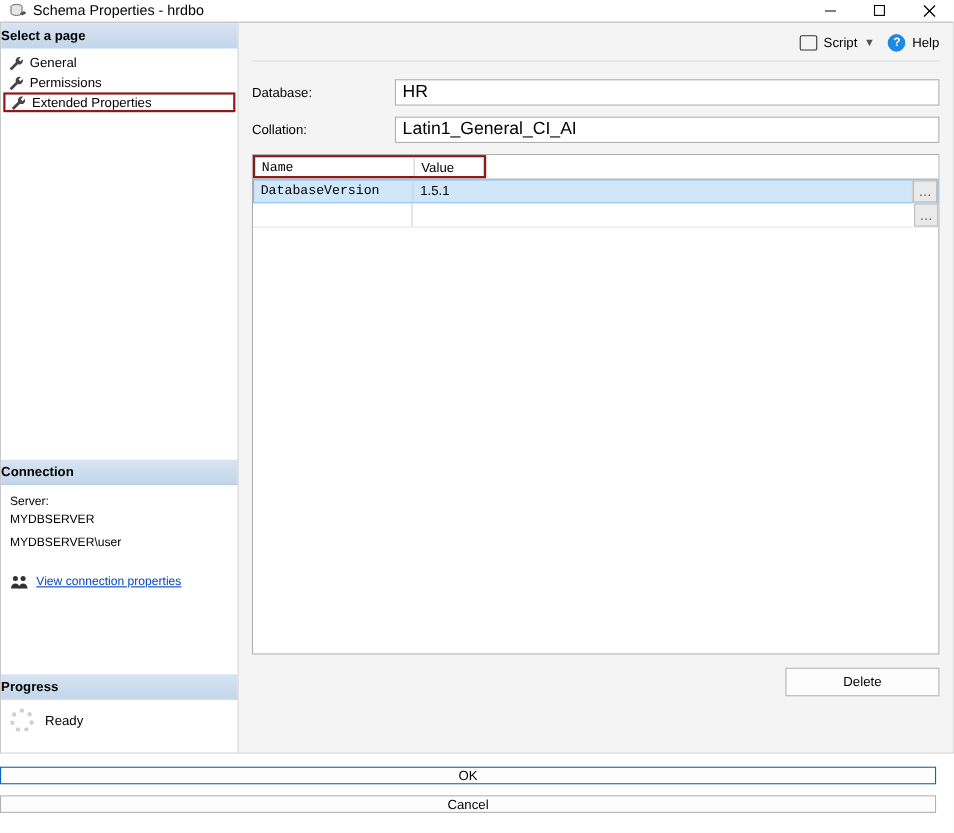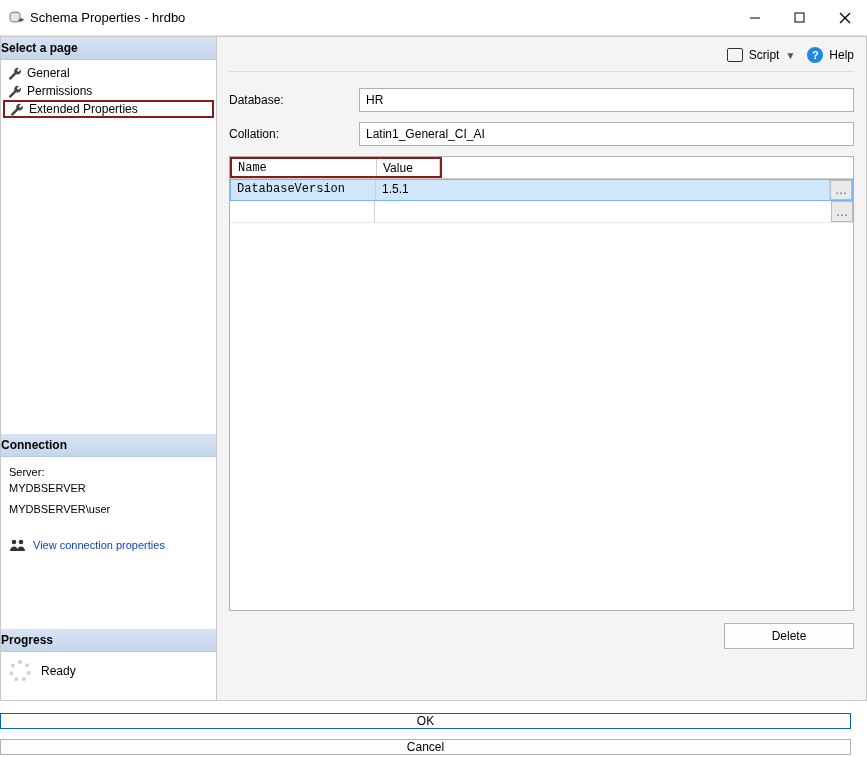--- a/index.html
+++ b/index.html
@@ -7,21 +7,21 @@
       font-family: "Segoe UI", Tahoma, sans-serif;
       font-size: 12px;
       background: #fff;
       width: 867px;
       height: 757px;
       overflow: hidden;
     }
     .titlebar {
       display: flex;
       align-items: center;
-      height: 36px;
+      height: 20px;
       padding: 0 0 0 8px;
       border-bottom: 1px solid #e6e6e6;
     }
     .titlebar .app-icon { width: 16px; height: 16px; margin-right: 6px; }
     .titlebar .title { font-size: 13px; color: #000; }
     .titlebar .win-controls { margin-left: auto; display: flex; }
     .titlebar .win-btn {
       width: 45px; height: 36px;
       display: flex; align-items: center; justify-content: center;
       font-size: 14px; color: #000; background: transparent;
@@ -60,21 +60,21 @@
     }
     .wrench-icon {
       width: 14px; height: 14px; flex-shrink: 0;
       display: inline-flex; align-items: center; justify-content: center;
     }
     .sidebar .spacer { flex: 1; }
     .connection-body { padding: 6px 8px; font-size: 11px; line-height: 1.4; }
     .conn-label { margin-top: 2px; }
     .conn-value { margin-bottom: 6px; }
     .conn-link-row { display: flex; align-items: center; gap: 6px; margin-top: 20px; margin-bottom: 10px; }
-    .conn-link { color: #0645c7; cursor: pointer; }
+    .conn-link { color: #0645c7; text-decoration: underline; cursor: pointer; }
     .progress-body { display: flex; align-items: center; padding: 8px; gap: 10px; }
     .spinner {
       width: 22px; height: 22px; border-radius: 50%;
       border: 4px dotted #d0d0d0;
     }
     .content {
       flex: 1;
       background: #f4f4f4;
       position: relative;
       padding: 10px 12px 12px 12px;
@@ -95,21 +95,21 @@
     .help-icon {
       width: 16px; height: 16px; border-radius: 50%;
       background: #1e88e5; color: #fff; display: inline-flex;
       align-items: center; justify-content: center; font-size: 11px; font-weight: bold;
     }
     .form-row { display: flex; align-items: center; margin-bottom: 10px; }
     .form-label { width: 130px; }
     .form-field {
       flex: 1; height: 24px; padding: 2px 6px;
       background: #fff; border: 1px solid #b0b0b0;
-      font-size: 12px; font-family: inherit;
+      font-size: 16px; font-family: inherit;
     }
     .props-label { margin-top: 6px; margin-bottom: 4px; }
     .props-grid {
       border: 1px solid #b0b0b0;
       background: #fff;
       height: 455px;
       position: relative;
     }
     .grid-header {
       display: flex; height: 22px;
@@ -288,21 +288,21 @@
         <div class="row-ellipsis">…</div>
       </div>
       <div class="grid-row blank">
         <div class="grid-cell col-name"></div>
         <div class="grid-cell" style="flex:1"></div>
         <div class="row-ellipsis">…</div>
       </div>
     </div>
 
     <div class="delete-row">
-      <button class="btn" style="width:130px">Delete</button>
+      <button class="btn" style="width:140px">Delete</button>
     </div>
   </div>
 </div>
 
 <div class="dialog-buttons">
   <button class="btn primary">OK</button>
   <button class="btn">Cancel</button>
 </div>
 
 </body></html>

